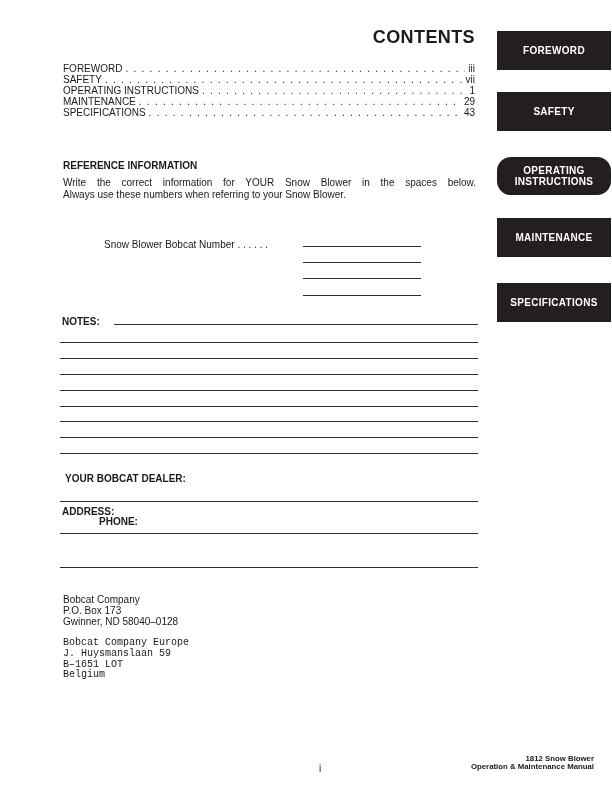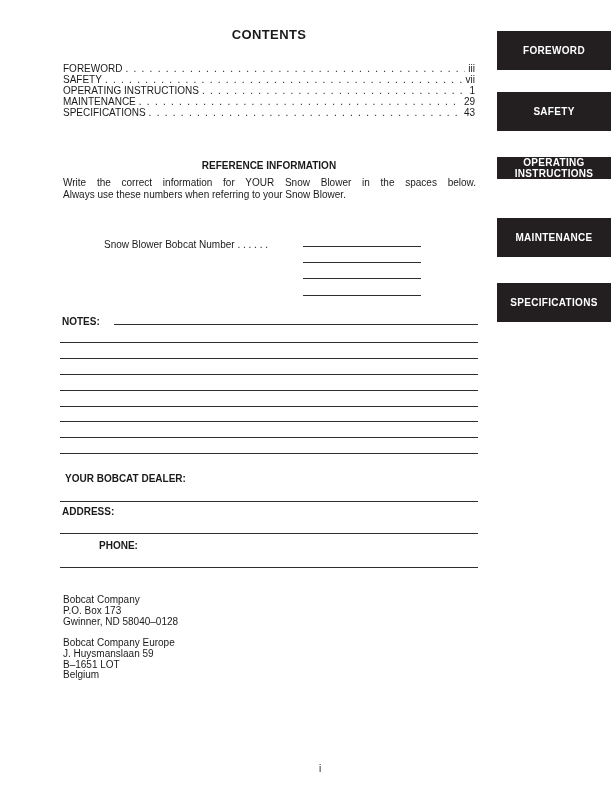--- a/index.html
+++ b/index.html
@@ -9,42 +9,42 @@
     margin:0 auto;
     background:#ffffff;
     font-family:"Liberation Sans","DejaVu Sans",sans-serif;
     color:#1a1a1a;
     overflow:hidden;
   }
   .abs{position:absolute;}
 
   .contents-title{
     left:63px;top:27px;width:412px;
-    text-align:center;font-size:13px;font-weight:bold;letter-spacing:.4px;
+    text-align:right;font-size:18px;font-weight:bold;letter-spacing:.4px;
     margin:0;
   }
 
   
   .toc{left:63px;top:63px;width:412px;font-size:10px;line-height:11px;}
   .toc-row{display:flex;align-items:baseline;}
   .toc-label{white-space:nowrap;}
   .leader{flex:1;overflow:hidden;white-space:nowrap;margin:0 3px;word-spacing:2.5px;}
   .leader::after{content:". . . . . . . . . . . . . . . . . . . . . . . . . . . . . . . . . . . . . . . . . . . . . . . . . . . . . . . . . . . . . . . . . . . . . . . . . . . . . . . . . . . . . . . .";}
   .toc-page{white-space:nowrap;text-align:left;}
 
   
   .tab{
     left:497px;width:114px;height:39px;
     display:flex;align-items:center;justify-content:center;
     text-align:center;font-size:10px;font-weight:bold;letter-spacing:.3px;
     line-height:11px;white-space:pre-line;
   }
 
   
-  .ref-heading{left:63px;top:160px;width:412px;text-align:center;font-size:10px;font-weight:bold;}
+  .ref-heading{left:63px;top:160px;width:412px;font-size:10px;font-weight:bold;}
   .ref-par{left:63px;top:177px;width:413px;font-size:10px;line-height:12.2px;}
   .just{text-align:justify;text-align-last:justify;}
 
   .serial-row{left:104px;top:239px;font-size:10px;white-space:nowrap;}
 
   .rule{border-top:1px solid #2e2e2e;height:0;}
 
   .label-10{font-size:10px;font-weight:bold;white-space:nowrap;}
 
   .addr{font-size:10px;line-height:10.8px;}
@@ -87,21 +87,21 @@
       <span class="toc-page">43</span>
     </div>
   </div>
 
   <div class="abs tab" style="top:31px;height:39px;background:#231f20;color:#fff;">
     <span>FOREWORD</span>
   </div>
   <div class="abs tab" style="top:92px;height:39px;background:#231f20;color:#fff;">
     <span>SAFETY</span>
   </div>
-  <div class="abs tab" style="top:157px;height:22px;background:#231f20;color:#fff;">
+  <div class="abs tab" style="top:157px;height:38px;background:#231f20;color:#fff;border-radius:14px;">
     <span>OPERATING
 INSTRUCTIONS</span>
   </div>
   <div class="abs tab" style="top:218px;height:39px;background:#231f20;color:#fff;">
     <span>MAINTENANCE</span>
   </div>
   <div class="abs tab" style="top:283px;height:39px;background:#231f20;color:#fff;">
     <span>SPECIFICATIONS</span>
   </div>
 
@@ -127,30 +127,34 @@
   <div class="abs rule" style="left:60px;top:390px;width:418px;"></div>
   <div class="abs rule" style="left:60px;top:406px;width:418px;"></div>
   <div class="abs rule" style="left:60px;top:421px;width:418px;"></div>
   <div class="abs rule" style="left:60px;top:437px;width:418px;"></div>
   <div class="abs rule" style="left:60px;top:453px;width:418px;"></div>
 
   <div class="abs label-10" style="left:65px;top:473px;">YOUR BOBCAT DEALER:</div>
   <div class="abs rule" style="left:60px;top:501px;width:418px;"></div>
   <div class="abs label-10" style="left:62px;top:506px;">ADDRESS:</div>
   <div class="abs rule" style="left:60px;top:533px;width:418px;"></div>
-  <div class="abs label-10" style="left:62px;top:540px;padding-left:37px;">PHONE:</div>
+  <div class="abs label-10" style="left:62px;top:516px;padding-left:37px;">PHONE:</div>
   <div class="abs rule" style="left:60px;top:567px;width:418px;"></div>
 
   <div class="abs addr" style="left:63px;top:595px;">
     <div>Bobcat Company</div>
     <div>P.O. Box 173</div>
     <div>Gwinner, ND 58040–0128</div>
   </div>
-  <div class="abs addr" style="left:63px;top:638px;">
+  <div class="abs addr" style="left:63px;top:638px;font-family:Liberation Mono, monospace;">
     <div>Bobcat Company Europe</div>
     <div>J. Huysmanslaan 59</div>
     <div>B–1651 LOT</div>
     <div>Belgium</div>
   </div>
 
   <div class="abs footer-page">i</div>
+  <div class="abs footer-doc">
+    <div>1812 Snow Blower</div>
+    <div>Operation &amp; Maintenance Manual</div>
+  </div>
 
 </div>
 
 </body></html>

